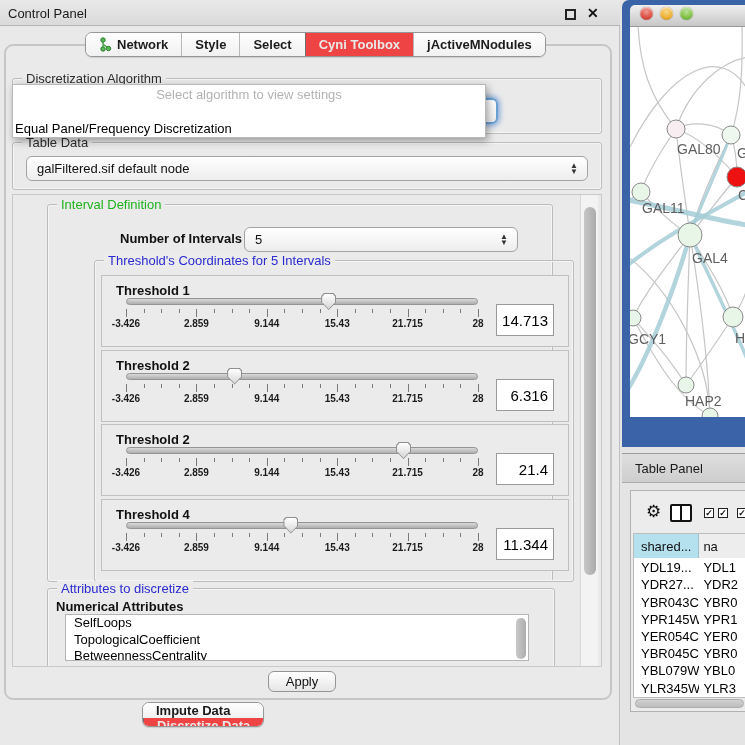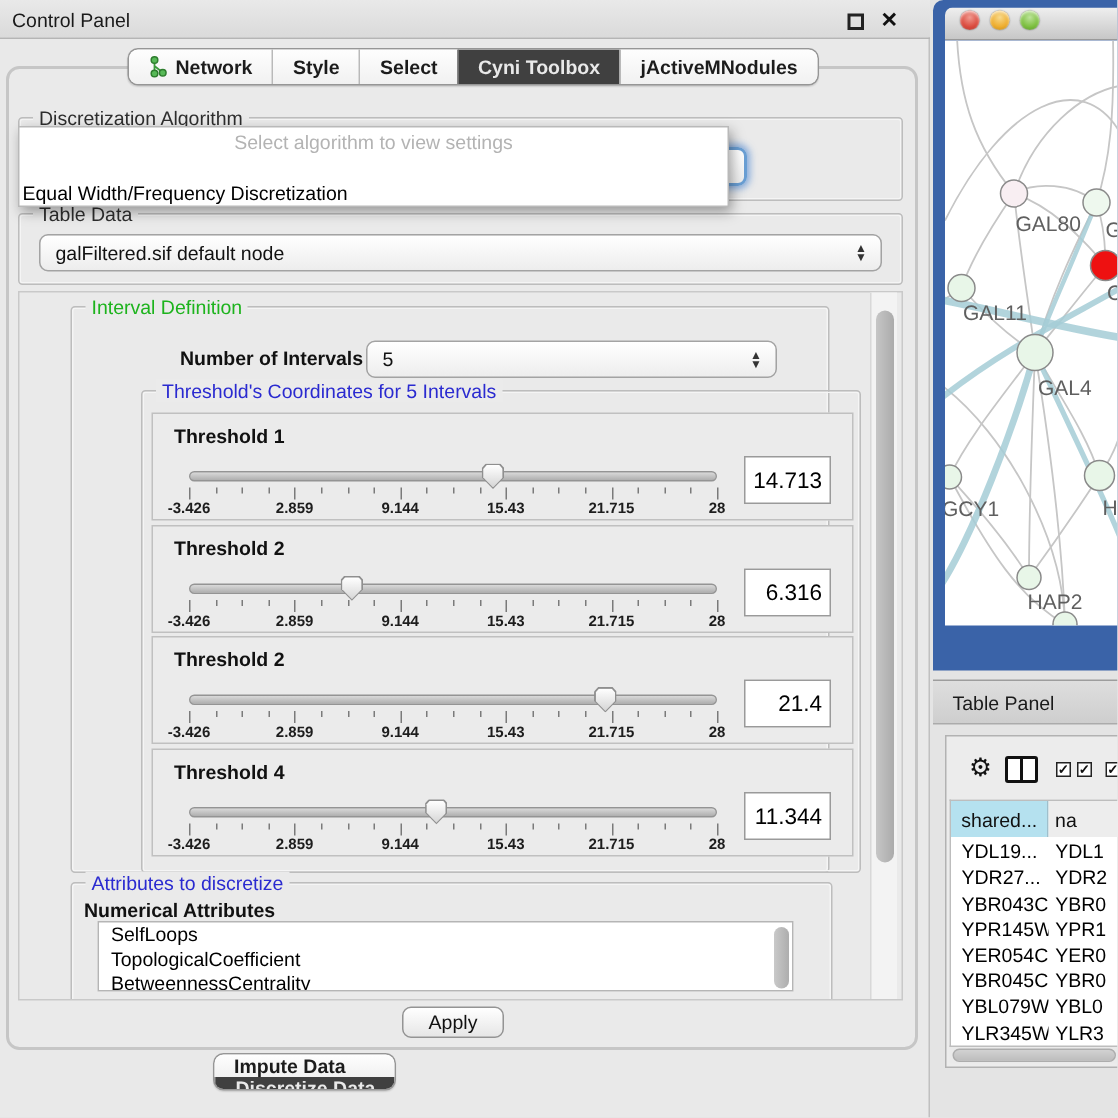--- a/index.html
+++ b/index.html
@@ -11,21 +11,21 @@
   #cp-titlebar { left:0; top:0; width:620px; height:26px; background:linear-gradient(#e9e9e9,#dadada); border-bottom:1px solid #b5b5b5; }
   #cp-title { left:8px; top:6px; font-size:13px; color:#1a1a1a; }
   #cp-float { left:565px; top:9px; width:11px; height:11px; border:2px solid #222; background:transparent; }
   #cp-close { left:587px; top:5px; font-size:14px; font-weight:bold; color:#111; }
 
   #main-panel { left:4px; top:44px; width:608px; height:656px; background:#eaeaea; border:2px solid #c6c6c6; border-radius:9px; }
 
   .tab-pill { height:25px; display:flex; align-items:stretch; background:#fdfdfd; border:1px solid #969696; border-radius:7px; overflow:hidden; box-shadow:0 1px 1px rgba(0,0,0,.12); }
   .tab-seg { display:flex; align-items:center; gap:5px; padding:0 13px; font-size:13px; font-weight:700; color:#1c1c1c; background:linear-gradient(#fefefe,#f1f1f1); border-left:1px solid #b9b9b9; white-space:nowrap; }
   .tab-seg:first-child { border-left:none; }
-  .tab-seg.sel { background:#404040; color:#e9e9e9; border-left-color:#6f6f6f; }
+  .tab-seg.sel { background:#ef4444; color:#e9e9e9; border-left-color:#6f6f6f; }
   #top-tabs { left:85px; top:32px; }
   #bottom-tabs { left:142px; top:702px;flex-direction:column; }
 
   .group { position:absolute; border:1px solid #bdbdbd; border-radius:3px; box-shadow:inset 0 0 0 1px #f5f5f5; }
   .group-title { position:absolute; top:-8px; left:9px; background:#eaeaea; padding:0 4px; font-size:13px; white-space:nowrap; }
   .gt-dark { color:#2e2e2e; }
   .gt-green { color:#1db31d; }
   .gt-blue { color:#2a2ad0; }
 
   .combo { position:absolute; background:linear-gradient(#ffffff,#ededed); border:1px solid #a3a3a3; border-radius:6px; display:flex; align-items:center; font-size:13px; color:#111; padding:0 10px; }
@@ -47,21 +47,21 @@
   #v-scrollbar .thumb { position:absolute; left:3px; top:12px; width:12px; height:368px; background:linear-gradient(90deg,#c6c6c6,#ababab); border-radius:7px; }
 
   
   #interval-group { left:34px; top:9px; width:506px; height:378px; }
   #noi-label { left:72px; top:26px; font-size:13px; font-weight:700; color:#111; }
   #noi-combo { left:196px; top:22px; width:274px; height:25px; }
   #threshold-group { left:46px; top:55px; width:480px; height:322px; }
 
   .th-panel { position:absolute; left:6px; width:468px; height:72px; background:#ebebeb; border:1px solid #c0c0c0; }
   .th-label { position:absolute; left:14px; top:7px; font-size:13px; font-weight:700; color:#111; }
-  .th-slider { position:absolute; left:24px; top:34px; width:352px; height:34px;text-align:center; }
+  .th-slider { position:absolute; left:24px; top:18px; width:352px; height:34px;text-align:center; }
   .th-track { position:absolute; left:0; top:4px; width:352px; height:7px; border:1px solid #949494; border-radius:5px; background:linear-gradient(#d9d9d9,#aFaFaF); }
   .th-thumb { position:absolute; top:-1px; width:15px; height:17px; margin-left:-8px;
       background:#8f8f8f; clip-path:polygon(18% 0,82% 0,100% 18%,100% 55%,50% 100%,0 55%,0 18%); }
   .th-thumb::after { content:""; position:absolute; left:1px; top:1px; width:13px; height:15px;
       background:linear-gradient(#ffffff,#d5d5d5); clip-path:polygon(18% 0,82% 0,100% 18%,100% 55%,50% 100%,0 55%,0 18%); }
   .th-ticks { position:absolute; left:0; top:15px; width:352px; height:8px; }
   .th-ticks i { position:absolute; top:0; width:1px; background:#7a7a7a; }
   .th-ticklabels { position:absolute; left:0; top:24px; width:352px; height:12px; }
   .th-ticklabels span { position:absolute; transform:translateX(-50%); font-size:10px; font-weight:700; color:#1d1d1d; white-space:nowrap; }
   .th-field { position:absolute; right:14px; top:28px; width:58px; height:32px; background:#fff; border:1px solid #9a9a9a; font-size:15px; color:#000; text-align:right; padding:7px 5px 0 0; }
@@ -142,21 +142,21 @@
 
   <div class="group" id="discretization-group" style="left:12px; top:78px; width:590px; height:56px;">
     <span class="group-title gt-dark">Discretization Algorithm</span>
   </div>
   <div class="combo abs" id="algo-combo">
     <span class="arrows">▲<br>▼</span>
   </div>
 
   <div id="algo-popup" class="abs">
     <div class="prompt">Select algorithm to view settings</div>
-    <div class="opt n">Equal Width/Frequency Discretization</div>
+    <div class="opt n">Equal Panel/Frequency Discretization</div>
   </div>
 
   <div class="group" style="left:12px; top:142px; width:590px; height:48px;">
     <span class="group-title gt-dark">Table Data</span>
   </div>
   <div class="combo abs" style="left:26px; top:156px; width:562px; height:25px;">
     <span>galFiltered.sif default node</span>
     <span class="arrows">▲<br>▼</span>
   </div>
 

